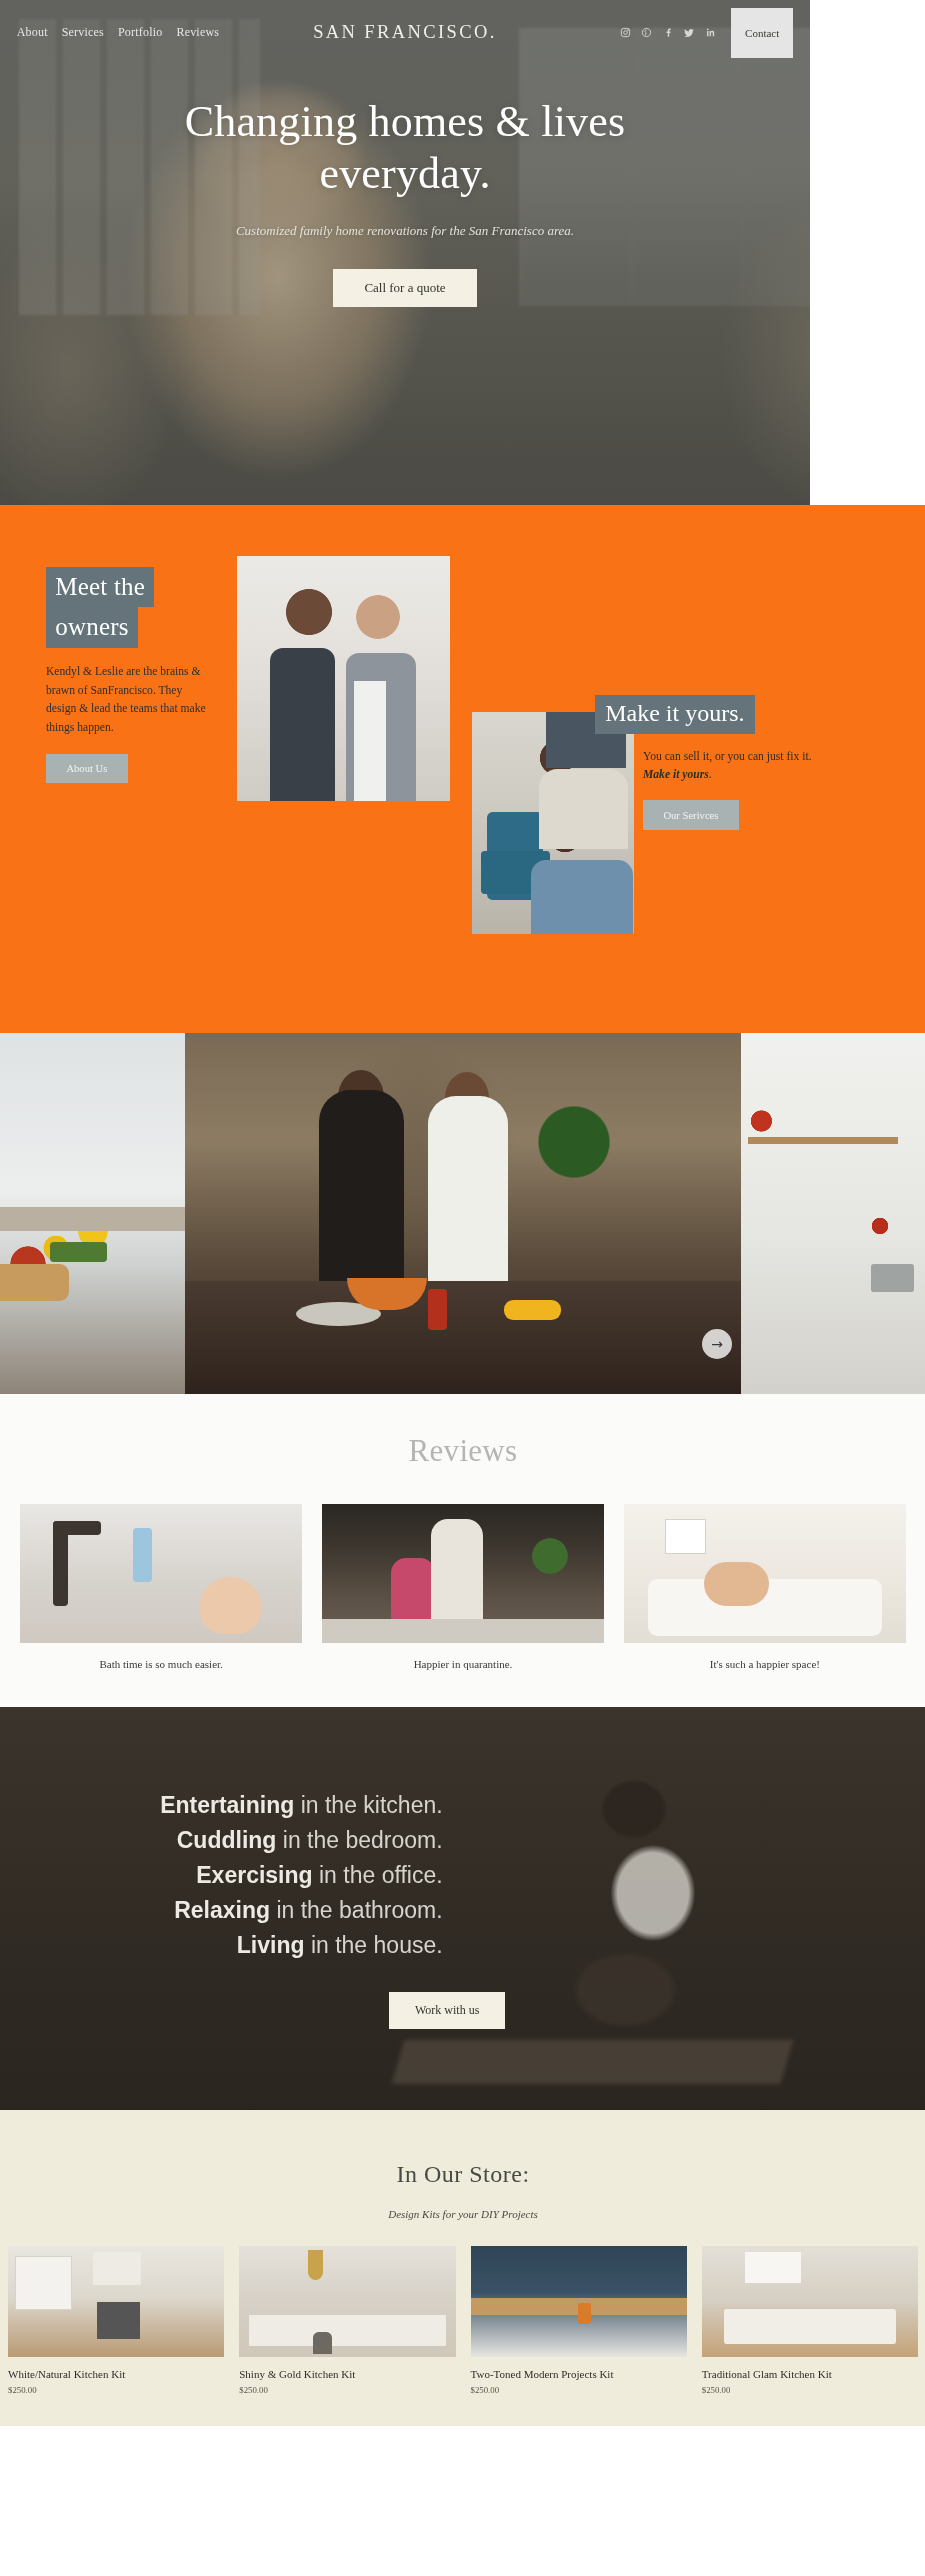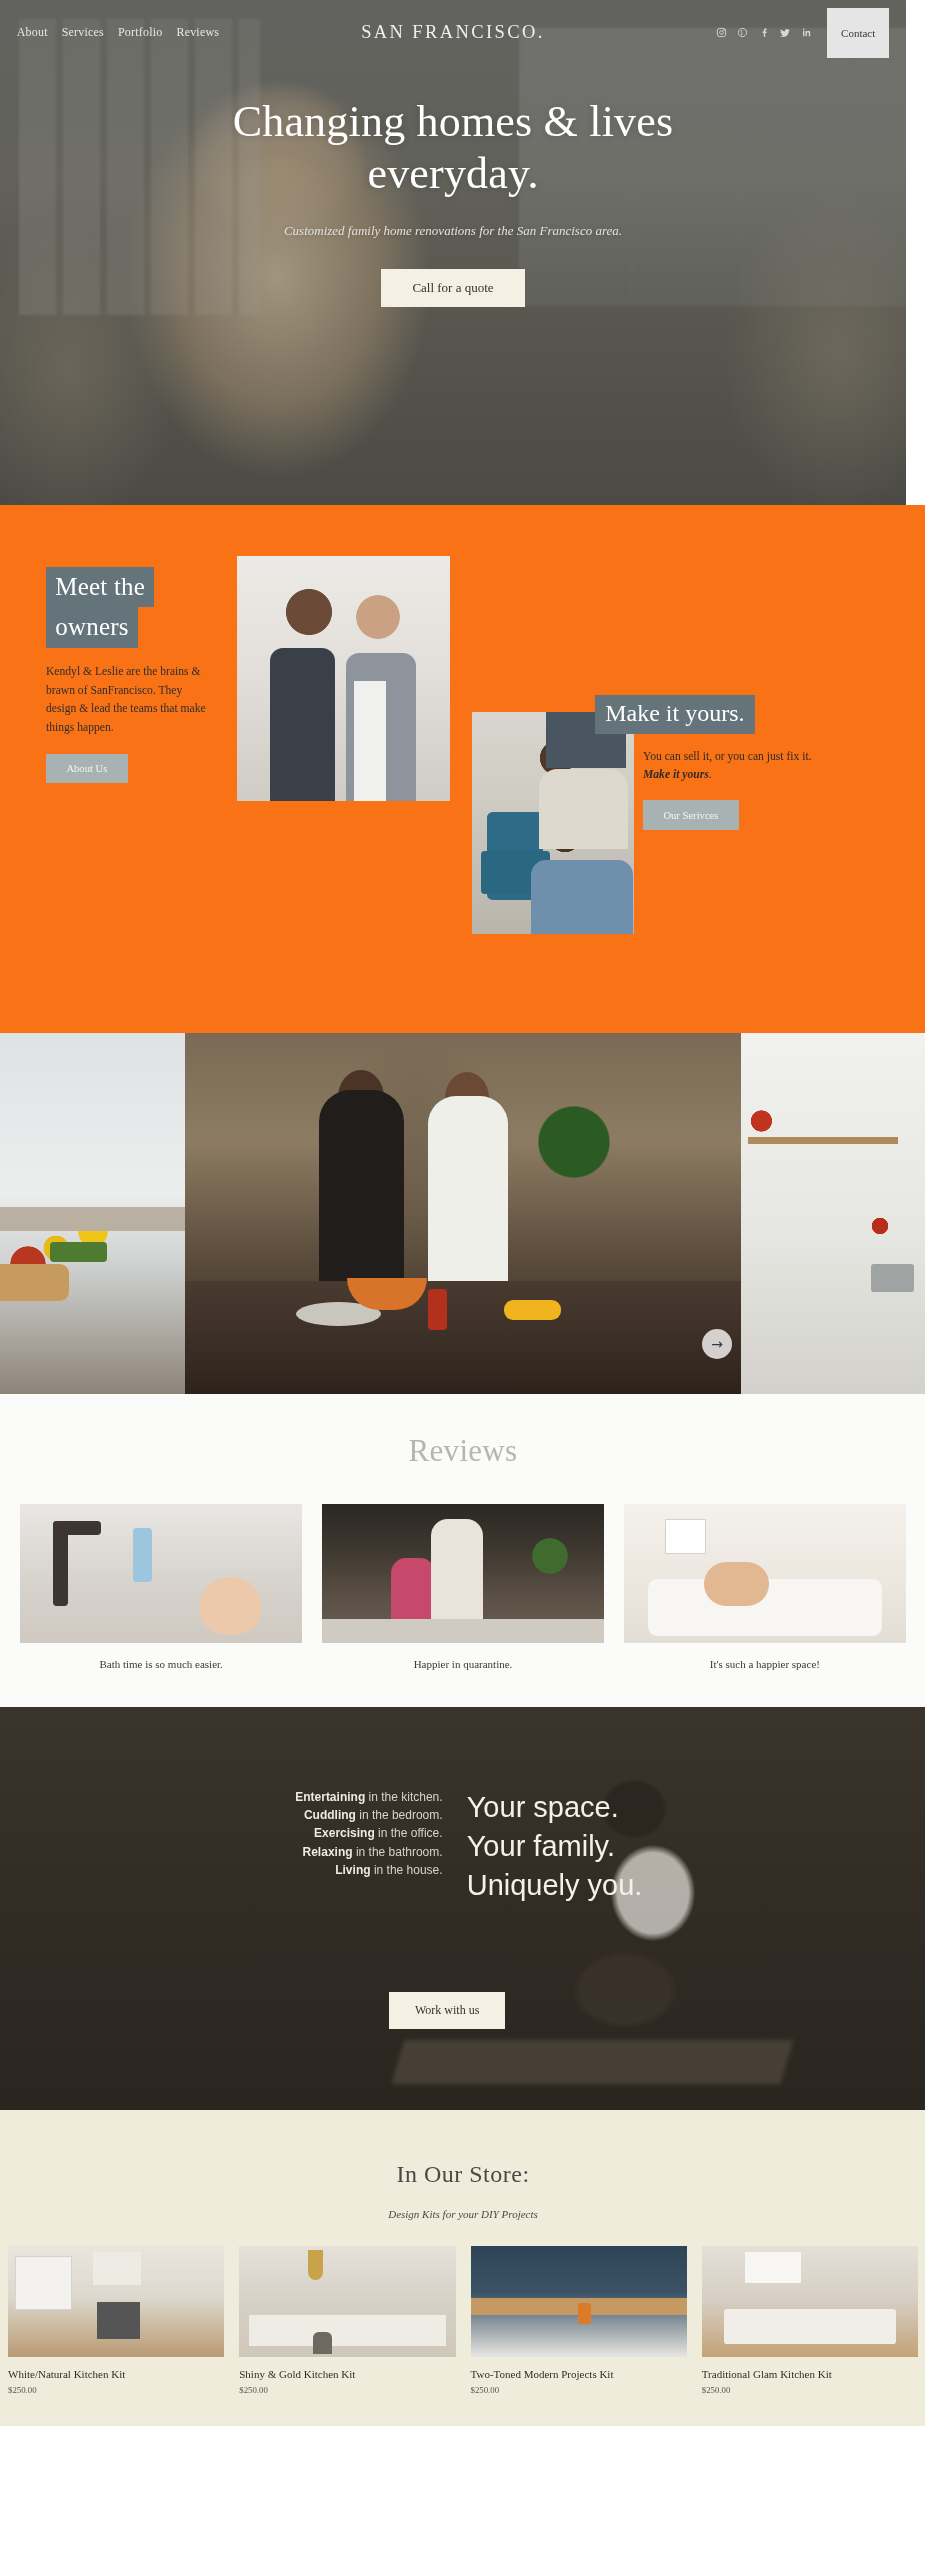--- a/index.html
+++ b/index.html
@@ -6,21 +6,21 @@
   html,body { width:926px; }
   body {
     font-family:"Liberation Serif", serif;
     background:#ffffff;
     color:#2b2b2b;
     -webkit-font-smoothing:antialiased;
   }
 
   
   .hero {
-    position:relative; width:906px; height:505px; overflow:hidden;
+    position:relative; width:810px; height:505px; overflow:hidden;
     background:#6d6a60;
   }
   .hero-photo {
     position:absolute; inset:0;
     background:
       radial-gradient(ellipse 213px 278px at 278px 278px, rgba(228,205,170,.95) 0%, rgba(190,165,130,.75) 45%, rgba(120,105,85,0) 72%),
       radial-gradient(ellipse 111px 102px at 278px 162px, rgba(242,220,192,.95) 0%, rgba(225,198,165,.4) 60%, rgba(0,0,0,0) 80%),
       radial-gradient(ellipse 167px 231px at 838px 352px, rgba(150,140,120,.85) 0%, rgba(110,100,85,0) 70%),
       radial-gradient(ellipse 157px 222px at 69px 370px, rgba(150,138,118,.8) 0%, rgba(110,100,85,0) 70%),
       linear-gradient(180deg, #8e8d85 0%, #7e7d74 22%, #6f6d63 55%, #5f5d54 100%);
@@ -208,21 +208,21 @@
     background:
       radial-gradient(ellipse 48px 43px at 120px 46px, rgba(44,36,30,.95) 0 60%, rgba(0,0,0,0) 70%),
       radial-gradient(ellipse 59px 67px at 139px 130px, rgba(225,222,215,.82) 0 60%, rgba(0,0,0,0) 72%),
       radial-gradient(ellipse 74px 54px at 111px 227px, rgba(60,52,44,.85) 0 60%, rgba(0,0,0,0) 72%);
     opacity:.9;
   }
   .dark-mat { position:absolute; left:398px; bottom:26px; width:389px; height:44px;
               background:rgba(120,108,94,.35); transform:skewX(-16deg); filter:blur(1.9px); }
   .dark-inner { position:absolute; inset:0; display:flex; padding:81px 0 0 0; }
   .dark-left { width:463px; text-align:right; padding-right:20.4px; }
-  .dark-left .line { font-size:12px; line-height:1.52; color:#d6d4cd; font-family:"Liberation Sans", sans-serif; font-weight:300;margin-left:40px; }
+  .dark-left .line { font-size:23px; line-height:1.52; color:#d6d4cd; font-family:"Liberation Sans", sans-serif; font-weight:300;margin-left:40px; }
   .dark-left .line b { font-weight:700; color:#eceae3; }
   .dark-right { padding-left:3.7px; }
   .dark-right .big { font-size:29px; line-height:1.35; color:#f3f1ea; font-family:"Liberation Sans", sans-serif; font-weight:300; }
   .dark-cta {
     position:absolute; left:389px; top:285px; background:#f4f1e4; color:#33332d; border:0; cursor:pointer;
     font-size:12px; padding:11px 26px; font-family:"Liberation Serif", serif;
   }
 
   
   .store { background:#f0ecdc; padding:51px 0 31.5px; position:relative; }
@@ -409,25 +409,20 @@
   <div class="dark-mat"></div>
   <div class="dark-figure"></div>
   <div class="dark-inner">
     <div class="dark-left">
       <div class="line"><b>Entertaining</b><span> in the kitchen.</span></div>
       <div class="line"><b>Cuddling</b><span> in the bedroom.</span></div>
       <div class="line"><b>Exercising</b><span> in the office.</span></div>
       <div class="line"><b>Relaxing</b><span> in the bathroom.</span></div>
       <div class="line"><b>Living</b><span> in the house.</span></div>
     </div>
-    <div class="dark-right">
-      <div class="big">Your space.</div>
-      <div class="big">Your family.</div>
-      <div class="big">Uniquely you.</div>
-    </div>
   </div>
   <button class="dark-cta">Work with us</button>
 </section>
 
 <section class="store">
   <h2 class="store-title">In Our Store:</h2>
   <p class="store-sub">Design Kits for your DIY Projects</p>
   <div class="store-nav">
     <span>‹</span>
     <span>›</span>

